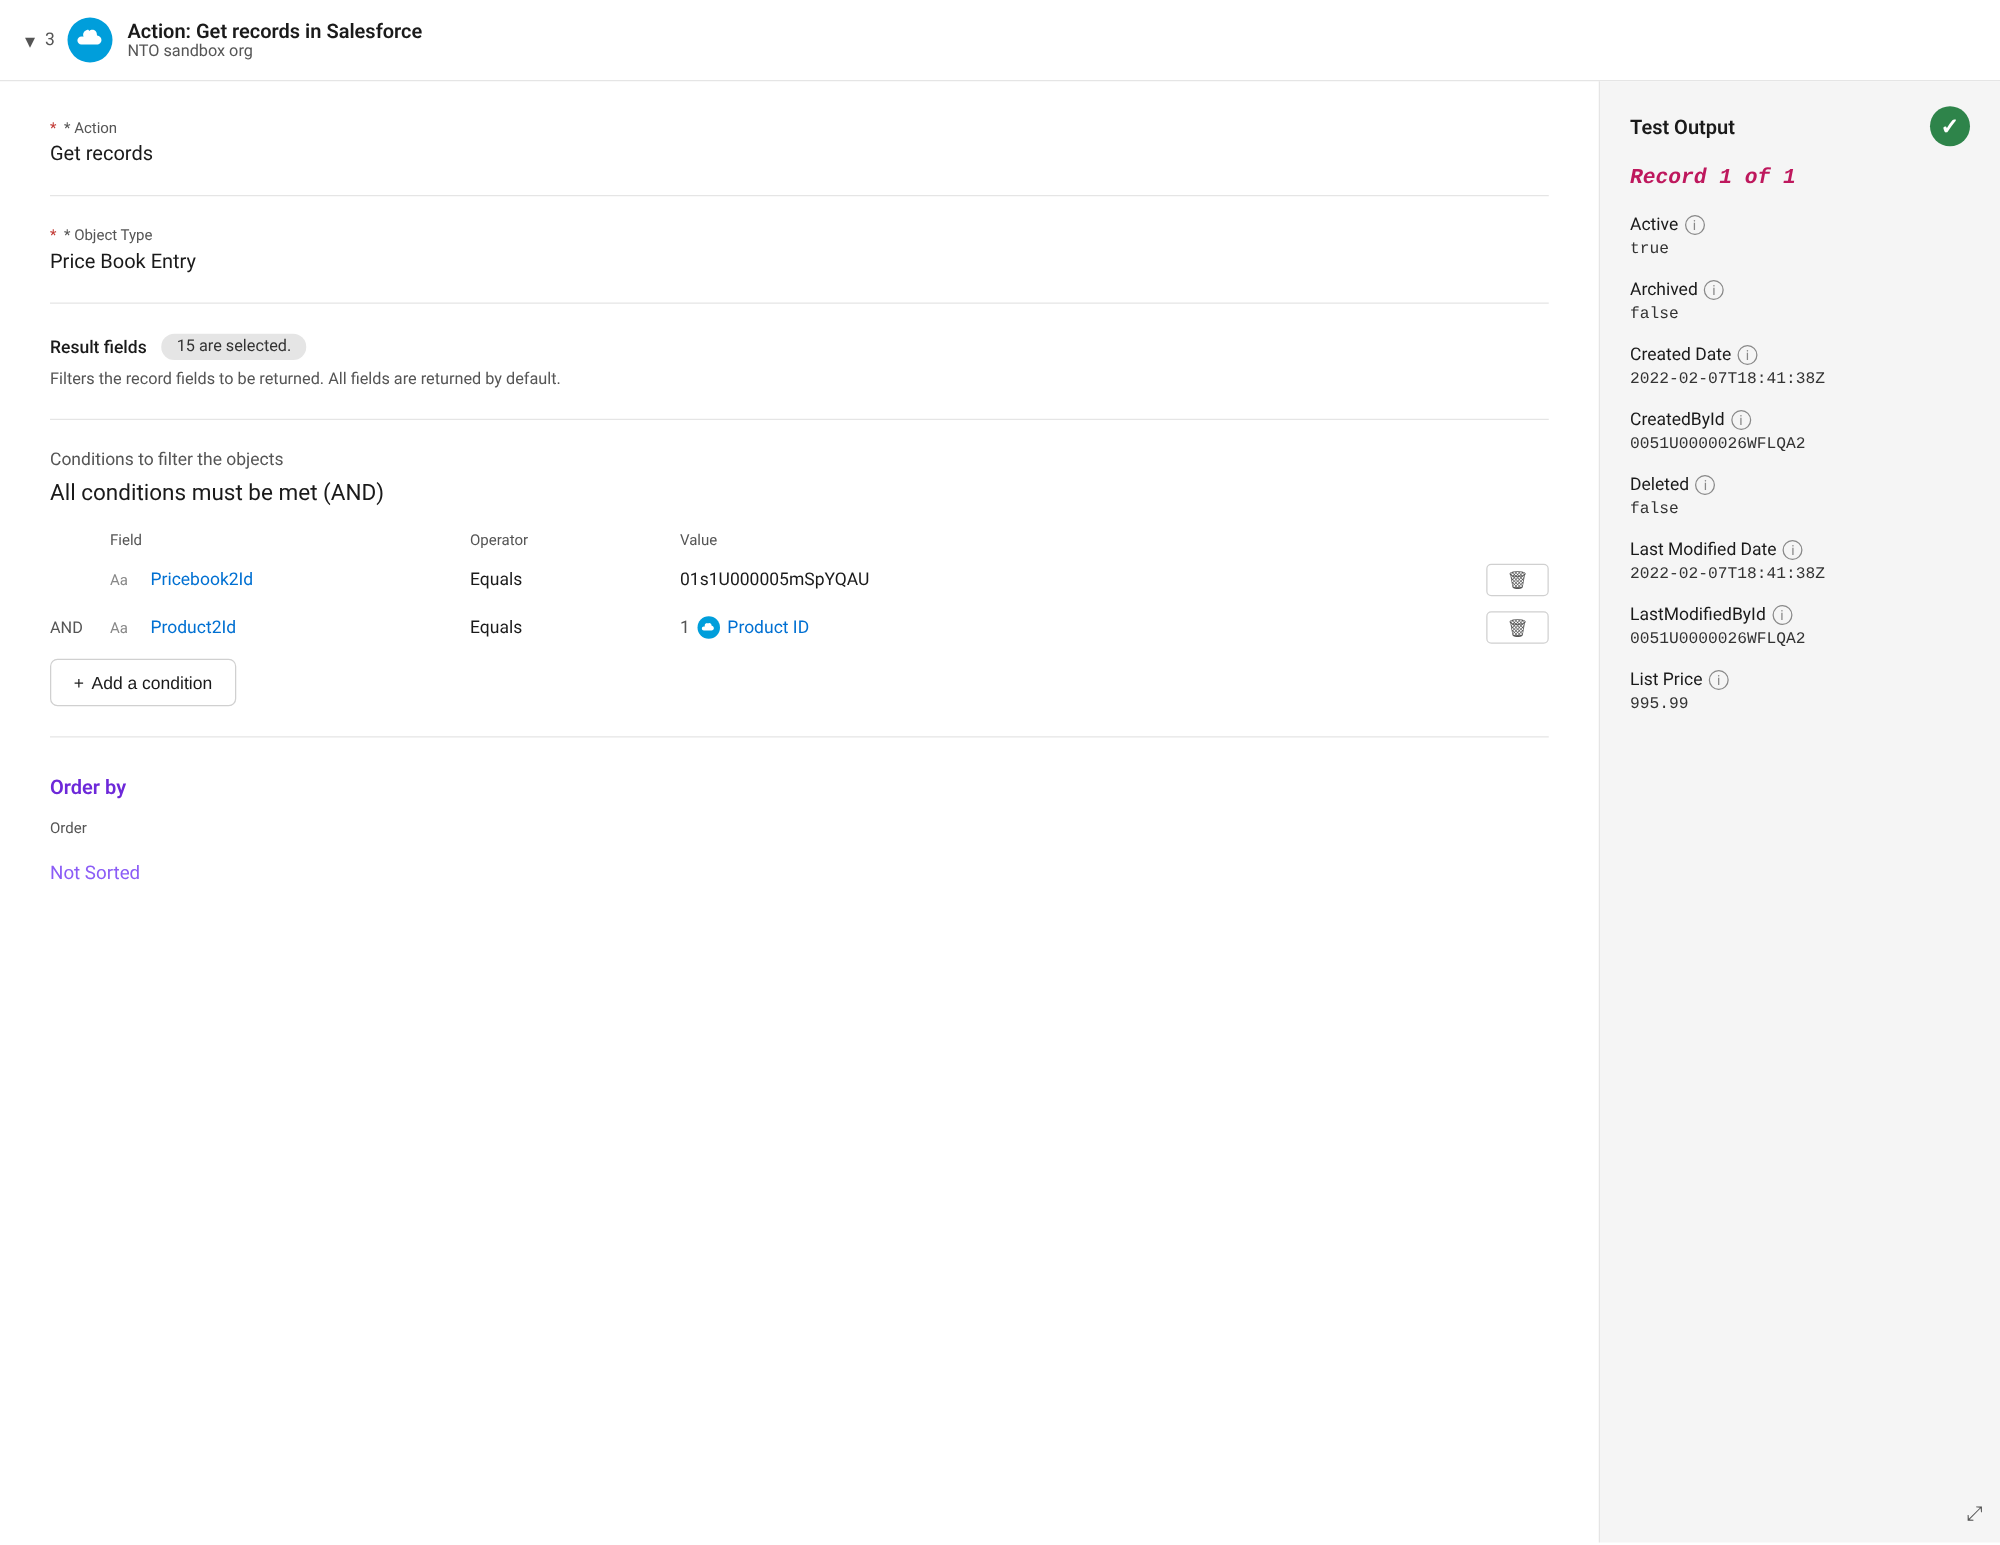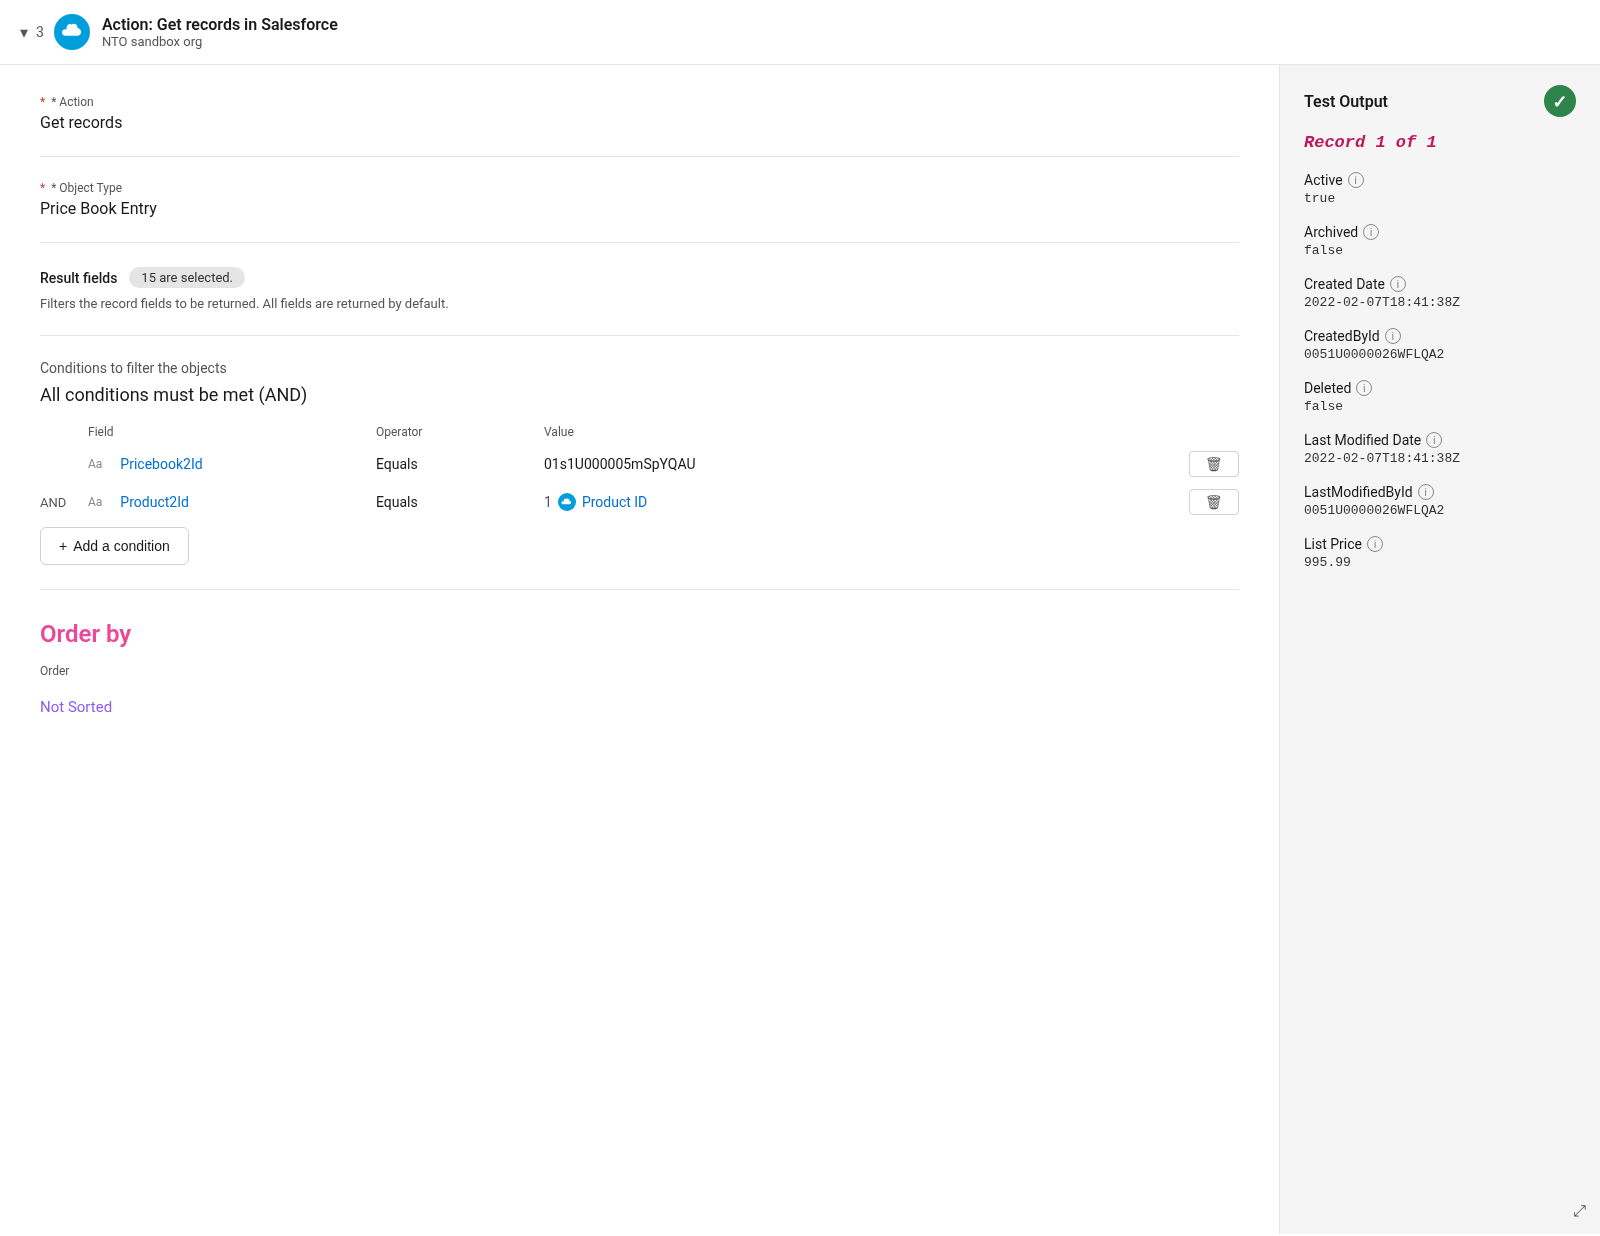--- a/index.html
+++ b/index.html
@@ -251,23 +251,23 @@
       font-size: 14px;
       color: #1a1a1a;
       margin-top: 12px;
     }
 
     .order-section {
       margin-top: 30px;
     }
 
     .order-title {
-      font-size: 24px;
+      font-size: 16px;
       font-weight: 600;
-      color: #ec4899;
+      color: #6d28d9;
       margin-bottom: 16px;
     }
 
     .order-field-label {
       font-size: 12px;
       color: #555;
       margin-bottom: 20px;
     }
 
     .order-field-value {

